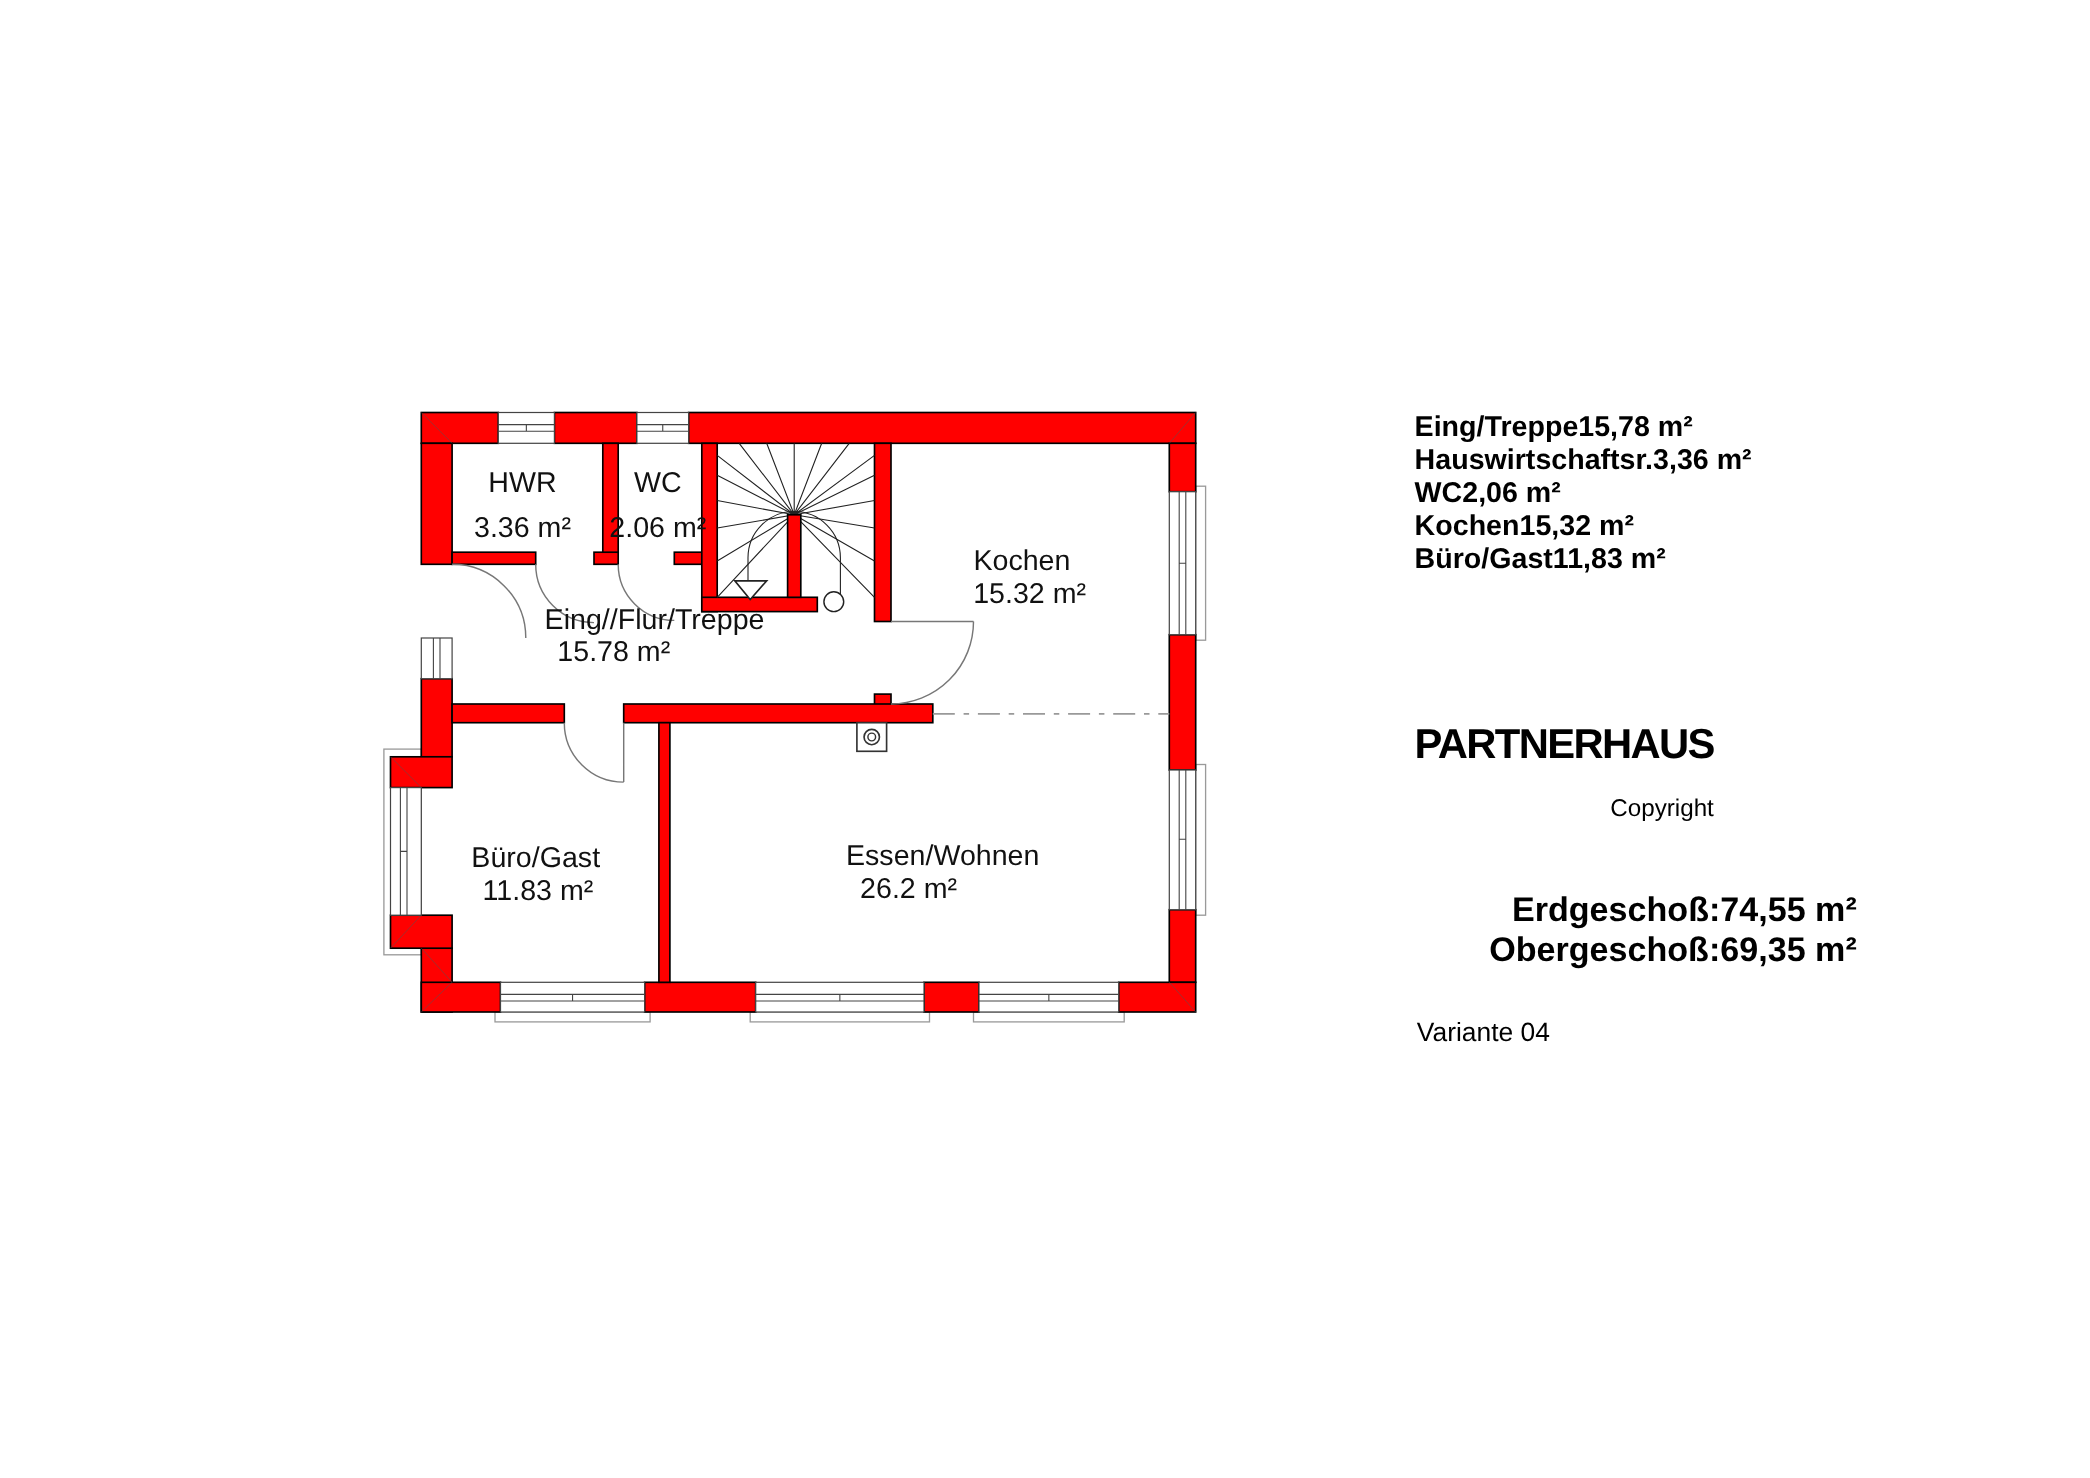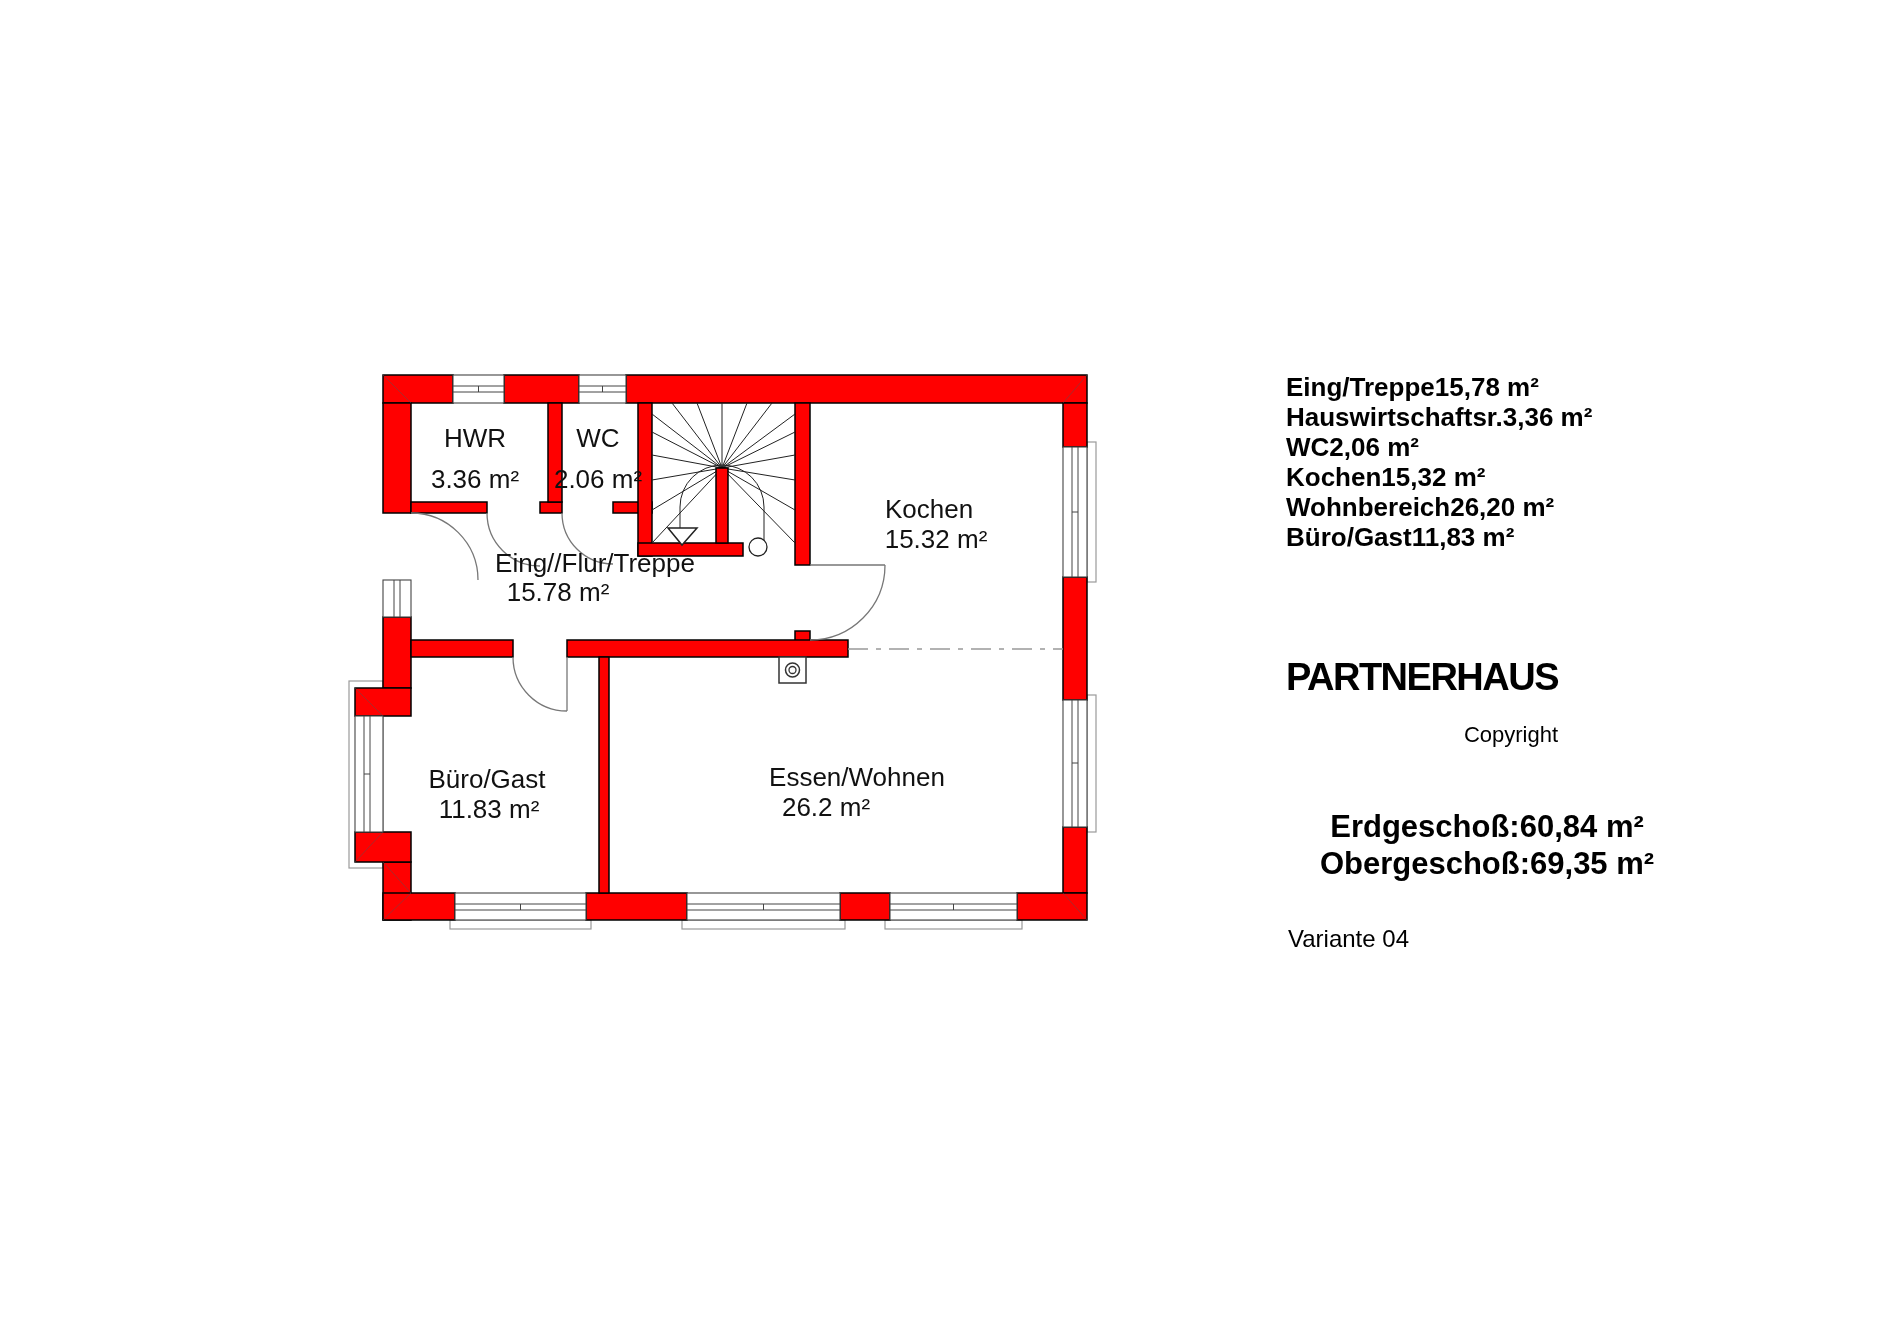--- a/index.html
+++ b/index.html
@@ -21,21 +21,21 @@
   .rlabel{font-family:"Liberation Sans",sans-serif;font-size:26px;fill:var(--label-text);text-anchor:middle;}
   .chimney{fill:#ffffff;stroke:#333;stroke-width:1.5;}
 
   .room-list{position:absolute;left:1286px;top:372px;width:346px;}
   .room-row{display:flex;justify-content:flex-start;font-weight:bold;
             font-size:26px;line-height:30px;white-space:nowrap;}
   .brand{position:absolute;left:1286px;top:658px;}
   .brand-title{font-size:38px;font-weight:bold;letter-spacing:-1.5px;line-height:1;}
   .brand-copy{font-size:22px;margin-top:26px;padding-left:5px;font-weight:normal;text-align:right;}
   .totals{position:absolute;left:1286px;top:808px;width:402px;}
-  .total-row{display:flex;justify-content:center;font-weight:bold;
+  .total-row{display:flex;justify-content:flex-end;font-weight:bold;
              font-size:31px;line-height:37px;white-space:nowrap;}
   .variant{position:absolute;left:1288px;top:925px;font-size:24px;}
 </style>
 </head>
 <body>
 
 <svg class="plan-svg" width="770" height="600" viewBox="340 360 770 600" xmlns="http://www.w3.org/2000/svg">
 
   <g>
     <rect class="sill" x="349" y="681" width="34" height="187"></rect>
@@ -160,38 +160,34 @@
   </div>
   <div class="room-row">
     <span>WC</span>
     <span>2,06 m²</span>
   </div>
   <div class="room-row">
     <span>Kochen</span>
     <span>15,32 m²</span>
   </div>
   <div class="room-row">
-    <span>Wohnbereich</span>
-    <span>26,20 m²</span>
-  </div>
-  <div class="room-row">
     <span>Büro/Gast</span>
     <span>11,83 m²</span>
   </div>
 </div>
 
 <div class="brand">
   <div class="brand-title">PARTNERHAUS</div>
   <div class="brand-copy">Copyright</div>
 </div>
 
 <div class="totals">
   <div class="total-row">
     <span>Erdgeschoß:</span>
-    <span>60,84 m²</span>
+    <span>74,55 m²</span>
   </div>
   <div class="total-row">
     <span>Obergeschoß:</span>
     <span>69,35 m²</span>
   </div>
 </div>
 
 <div class="variant">Variante 04</div>
 
 </body></html>

